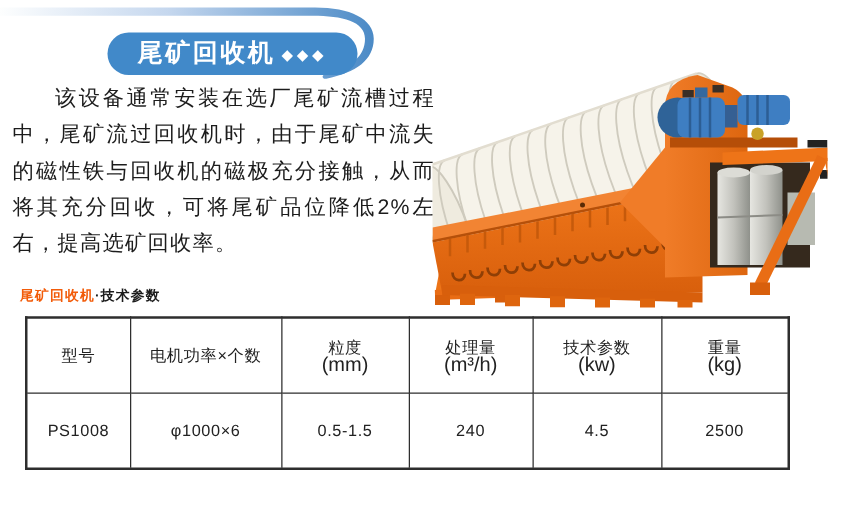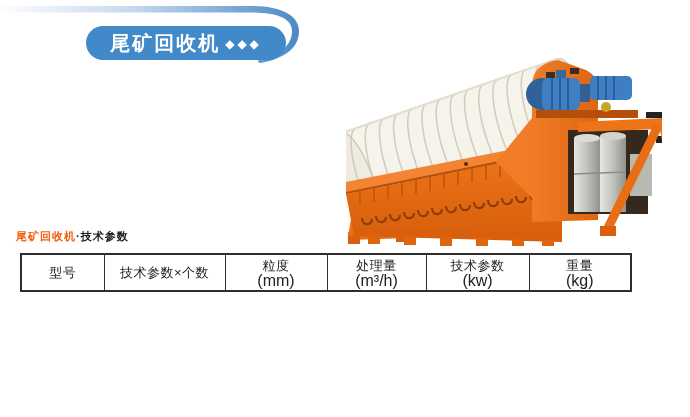--- a/index.html
+++ b/index.html
@@ -31,21 +31,21 @@
     letter-spacing:1px;
   }
   .specs-title .hl{color:var(--title-orange,#f25c0a);}
   .specs-table{
     position:absolute;left:20px;top:253px;width:610px;
     border-collapse:collapse;table-layout:fixed;background:#fff;
     border:2px solid #2e2e2e;
   }
   .specs-table th,.specs-table td{
     border:1.5px solid #2e2e2e;text-align:center;vertical-align:middle;
-    height:35px;padding:0;font-size:13px;color:#222;font-weight:normal;
+    height:35px;padding:12px;font-size:13px;color:#222;font-weight:normal;
     letter-spacing:0.5px;
   }
   .specs-table th div{line-height:15px;}
   .specs-table th .unit{font-size:16px;letter-spacing:0;}
 </style>
 </head>
 <body>
 
 <div class="page">
 
@@ -61,20 +61,21 @@
       <path d="M0,6 L252,6 C280,6 299,15 299,31 C299,48 285,58 261,63
            C258,63.5 257,60.5 259.5,59.7 C281,54 292,45 292,31
            C292,17 274,12.5 250,12.5 L0,12.5 Z" fill="url(#bandGrad)"></path>
     </svg>
     <div class="capsule">
       <span class="ttl">尾矿回收机</span>
       <span class="dia">◆◆◆</span>
     </div>
   </div>
 
+  <p class="intro">该设备通常安装在选厂尾矿流槽过程中，尾矿流过回收机时，由于尾矿中流失的磁性铁与回收机的磁极充分接触，从而将其充分回收，可将尾矿品位降低2%左右，提高选矿回收率。</p>
 
   <div class="photo">
     <svg width="344" height="224" viewBox="0 0 344 224" aria-hidden="true">
       <defs>
         <linearGradient id="wallGrad" x1="0" y1="0" x2="0" y2="1">
           <stop offset="0" stop-color="#ee7519"></stop>
           <stop offset="1" stop-color="#d85f0c"></stop>
         </linearGradient>
         <linearGradient id="headGrad" x1="0" y1="0" x2="1" y2="0">
           <stop offset="0" stop-color="#f07c28"></stop>
@@ -219,37 +220,45 @@
       <col style="width:99px">
         <col style="width:103px">
         <col style="width:102px">
     </colgroup>
     <thead>
       <tr>
           <th>
             <div>型号</div>
           </th>
           <th>
-            <div>技术参数×个数</div>
+            <div>电机功率×个数</div>
           </th>
           <th>
             <div>粒度</div>
             <div class="unit">(mm)</div>
           </th>
           <th>
             <div>处理量</div>
             <div class="unit">(m³/h)</div>
           </th>
           <th>
             <div>技术参数</div>
             <div class="unit">(kw)</div>
           </th>
           <th>
             <div>重量</div>
             <div class="unit">(kg)</div>
           </th>
         </tr>
     </thead>
     <tbody>
+        <tr>
+          <td>PS1008</td>
+          <td>φ1000×6</td>
+          <td>0.5-1.5</td>
+          <td>240</td>
+          <td>4.5</td>
+          <td>2500</td>
+        </tr>
       </tbody>
   </table>
 
 </div>
 
 </body></html>

